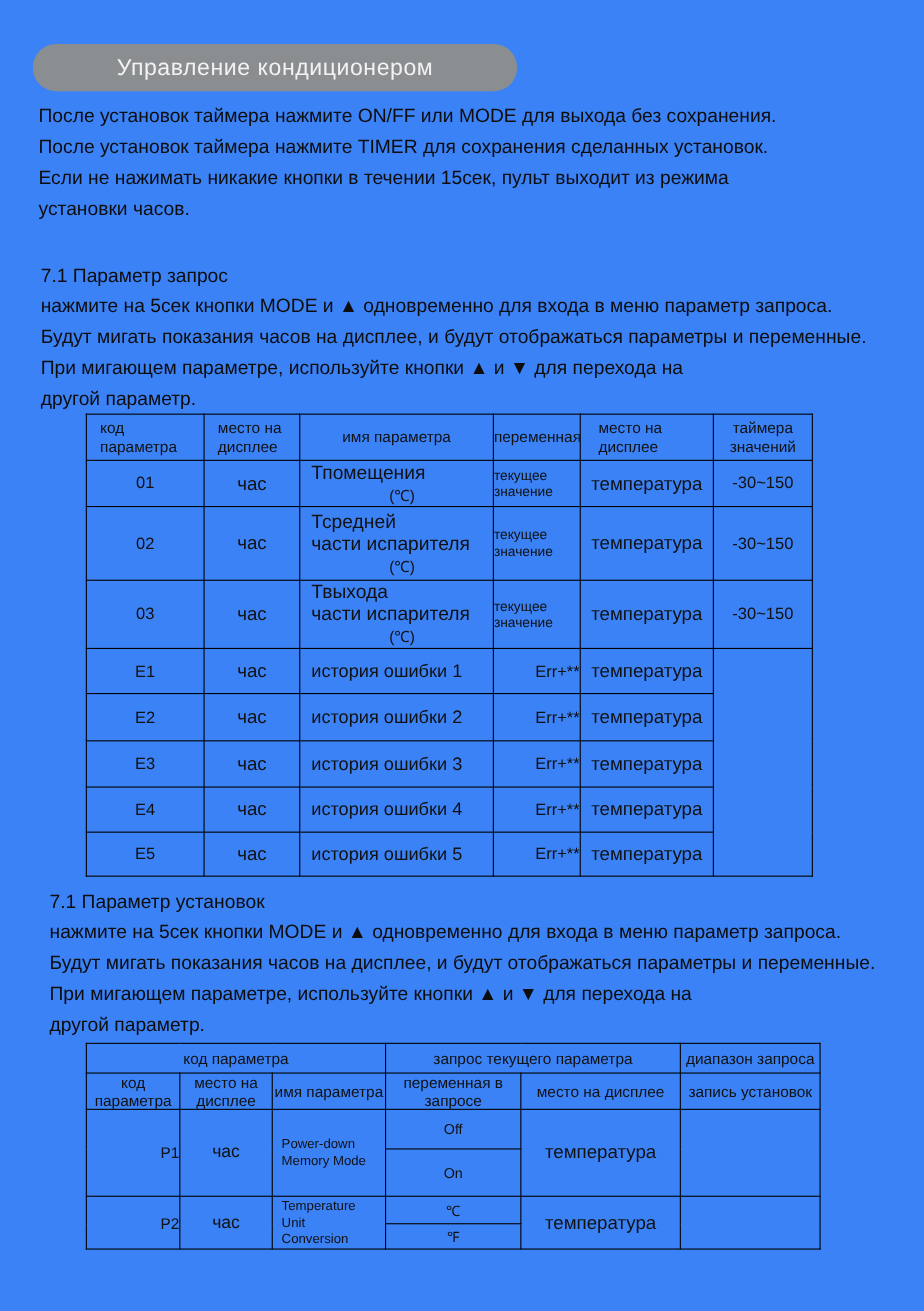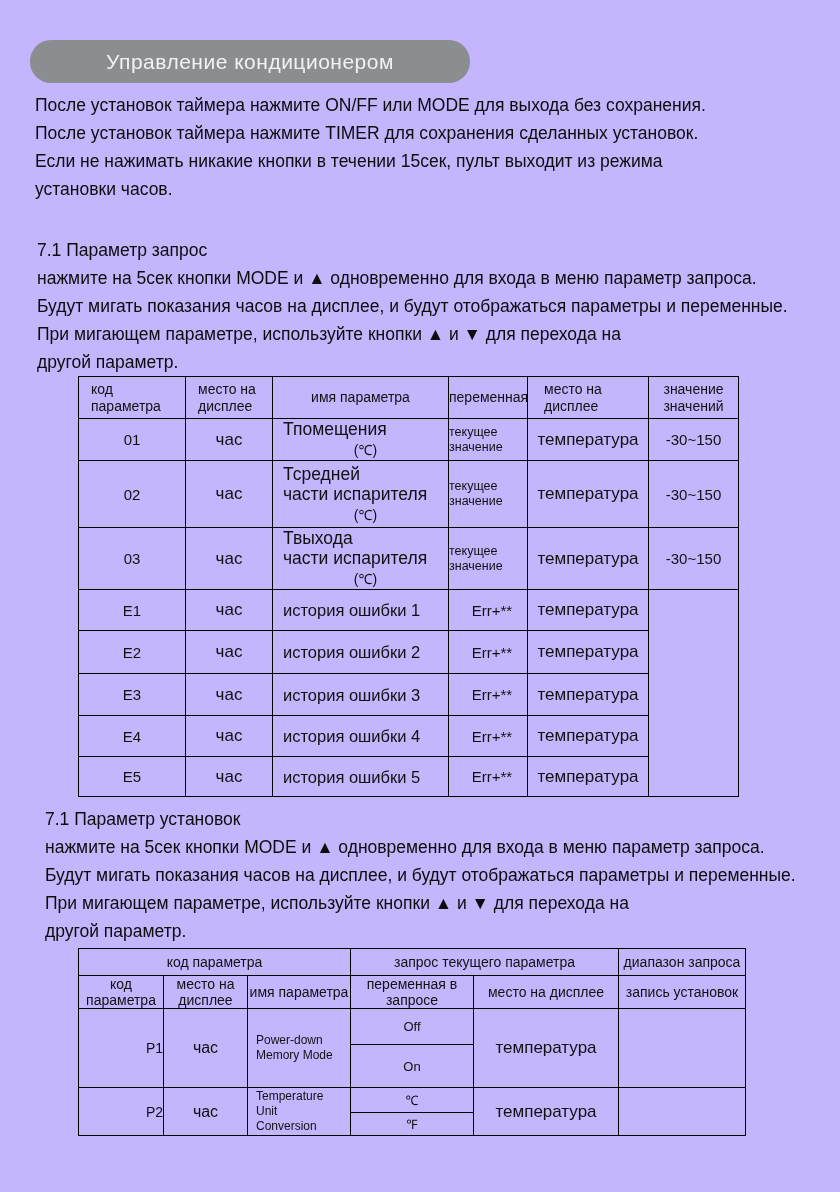--- a/index.html
+++ b/index.html
@@ -1,18 +1,18 @@
 <!DOCTYPE html>
 <html><head>
 <meta charset="utf-8">
 <style>
   * { margin:0; padding:0; box-sizing:border-box; }
   html,body { background:#ffffff; }
   .page {
-    position:relative; width:840px; height:1192px; background:#c4b5fd;
+    position:relative; width:840px; height:1192px; background:#3b82f6;
     font-family:"Liberation Sans", sans-serif; color:#111;
   }
   .badge {
     position:absolute; left:30px; top:40px; width:440px; height:43px;
     background:#8b8e91; border-radius:21px;
     display:flex; align-items:center; justify-content:center;
     color:#f1f2f2; font-size:21px; font-weight:300; letter-spacing:0.5px;
   }
   .textblock { position:absolute; font-size:17.5px; line-height:28px; color:#0d0d0d; }
   .intro { left:35px; top:91px; }
@@ -25,21 +25,21 @@
   .t1 { left:78px; top:376px; width:660px; }
   .t1 th { font-size:14px; line-height:17px; }
   .t1 .hd-left { text-align:left; padding-left:12px; }
   .t1 .hd-left5 { text-align:left; padding-left:16px; }
   .t1 .c-code { text-align:center; font-size:15px; }
   .t1 .c-disp { text-align:center; font-size:17px; }
   .t1 .c-name { text-align:left; padding-left:10px; font-size:17.5px; line-height:20px; vertical-align:middle; }
   .t1 .c-name .unit { text-align:center; font-size:14px; padding-top:1px; }
   .t1 .ehist { font-size:16.5px; }
   .t1 .c-var { text-align:left; font-size:12.5px; line-height:15px; }
-  .t1 .c-err { text-align:center; padding-left:8px; font-size:15px; }
+  .t1 .c-err { text-align:right; padding-left:8px; font-size:15px; }
   .t1 .c-temp { text-align:center; font-size:17px; }
   .t1 .c-range { text-align:center; font-size:15px; }
   
   .t2 { left:78px; top:948px; width:667px; }
   .t2 th { font-size:14px; line-height:16px; text-align:center; }
   .t2 .c-code { text-align:right; padding-left:14px; font-size:14px;margin-top:48px; }
   .t2 .c-disp { text-align:center; font-size:16px; }
   .t2 .c-name { text-align:left; padding-left:8px; font-size:12px; line-height:15px; }
   .t2 .c-opt { text-align:center; font-size:13px; }
   .t2 .c-temp { text-align:center; font-size:17px; }
@@ -78,21 +78,21 @@
         <col style="width:121px">
         <col style="width:90px">
     </colgroup>
     <tbody>
         <tr style="height:42px">
       <th class="hd-left">код параметра</th>
       <th class="hd-left">место на дисплее</th>
       <th>имя параметра</th>
       <th>переменная</th>
       <th class="hd-left5">место на дисплее</th>
-      <th>значение значений</th>
+      <th>таймера значений</th>
     </tr>
     <tr style="height:34px">
       <td class="c-code">01</td>
       <td class="c-disp">час</td>
       <td class="c-name">
         <span class="pre">Тпомещения</span>
         <div class="unit">(℃)</div>
       </td>
       <td class="c-var">текущее значение</td>
       <td class="c-temp">температура</td>

